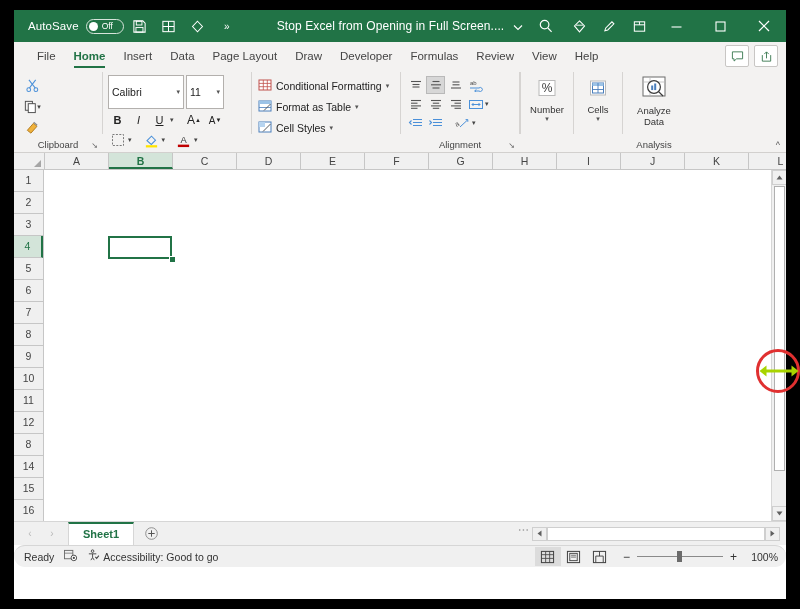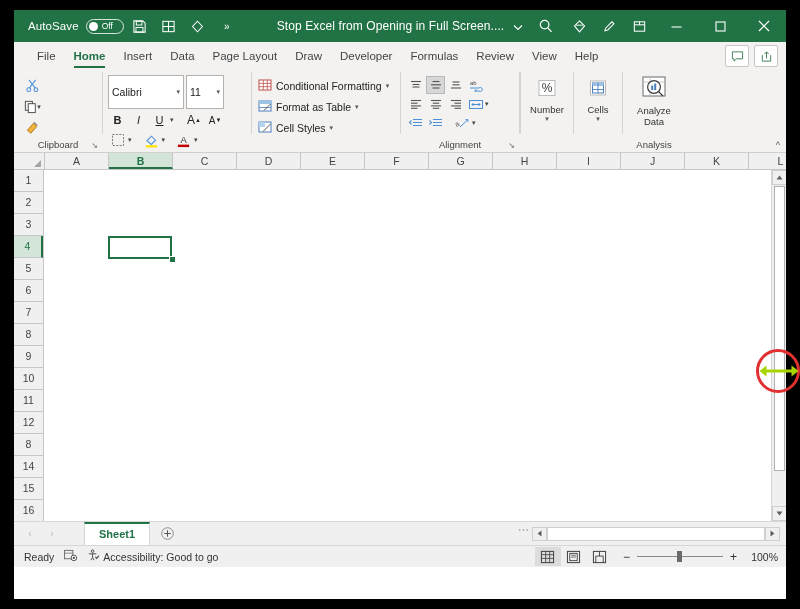--- a/index.html
+++ b/index.html
@@ -80,29 +80,29 @@
   
   .vsb{width:15px;flex:none;background:#f0f0f0;border-left:1px solid #d6d6d6;display:flex;flex-direction:column;align-items:center;box-sizing:border-box;}
   .sbarrow{width:15px;height:15px;display:flex;align-items:center;justify-content:center;background:#f0f0f0;border:1px solid #cfcfcf;box-sizing:border-box;}
   .vthumb{width:11px;background:#fff;border:1px solid #b0b0b0;box-sizing:border-box;}
   .vtrack{flex:1;width:15px;background:#f0f0f0;display:flex;justify-content:center;padding-top:1px;box-sizing:border-box;}
 
   
   .sheetbar{height:24px;background:#f0f0f0;border-top:1px solid #d6d6d6;display:flex;align-items:center;box-sizing:border-box;}
   .navs{display:flex;align-items:center;padding-left:6px;gap:2px;}
   .nav{width:20px;height:20px;display:flex;align-items:center;justify-content:center;color:#b9b9b9;font-size:10px;}
-  .stab{height:23px;background:#fff;border-top:2px solid #217346;border-left:1px solid #d6d6d6;border-right:1px solid #d6d6d6;padding:0 14px;font-size:11px;color:#217346;font-weight:bold;line-height:21px;box-sizing:border-box;margin-left:22px;}
+  .stab{height:23px;background:#fff;border-top:2px solid #217346;border-left:1px solid #d6d6d6;border-right:1px solid #d6d6d6;padding:0 14px;font-size:11px;color:#217346;font-weight:bold;line-height:21px;box-sizing:border-box;margin-left:6px;}
   .addsheet{width:24px;height:22px;display:flex;align-items:center;justify-content:center;margin-left:5px;}
   .ellips{margin-left:auto;font-size:11px;color:#777;letter-spacing:1px;padding-right:6px;transform:rotate(90deg);}
   .hsb{display:flex;align-items:center;height:16px;padding-right:6px;}
   .harrow{width:15px;height:14px;background:#f0f0f0;border:1px solid #cfcfcf;display:flex;align-items:center;justify-content:center;box-sizing:border-box;}
   .htrack{width:218px;height:14px;background:#fff;border:1px solid #cfcfcf;box-sizing:border-box;}
 
   
-  .status{height:22px;background:#f0f0f0;border-top:1px solid #d6d6d6;display:flex;align-items:center;font-size:10.5px;color:#333;box-sizing:border-box;}
+  .status{height:22px;background:#f0f0f0;border-top:1px solid #d6d6d6;display:flex;align-items:center;font-size:10.5px;color:#333;box-sizing:border-box;border-radius:11px;}
   .st-left{display:flex;align-items:center;gap:9px;padding-left:10px;}
   .st-right{margin-left:auto;display:flex;align-items:center;gap:0;padding-right:8px;}
   .vbtn{width:26px;height:19px;display:flex;align-items:center;justify-content:center;}
   .vbtn.sel{background:#dcdcdc;}
   .zoomwrap{display:flex;align-items:center;gap:7px;margin-left:10px;}
   .ztrack{width:86px;height:1px;background:#8a8a8a;position:relative;}
   .zthumb{position:absolute;left:40px;top:-5px;width:5px;height:11px;background:#6b6b6b;}
   .zpct{width:34px;text-align:right;font-size:10.5px;}
 
   

